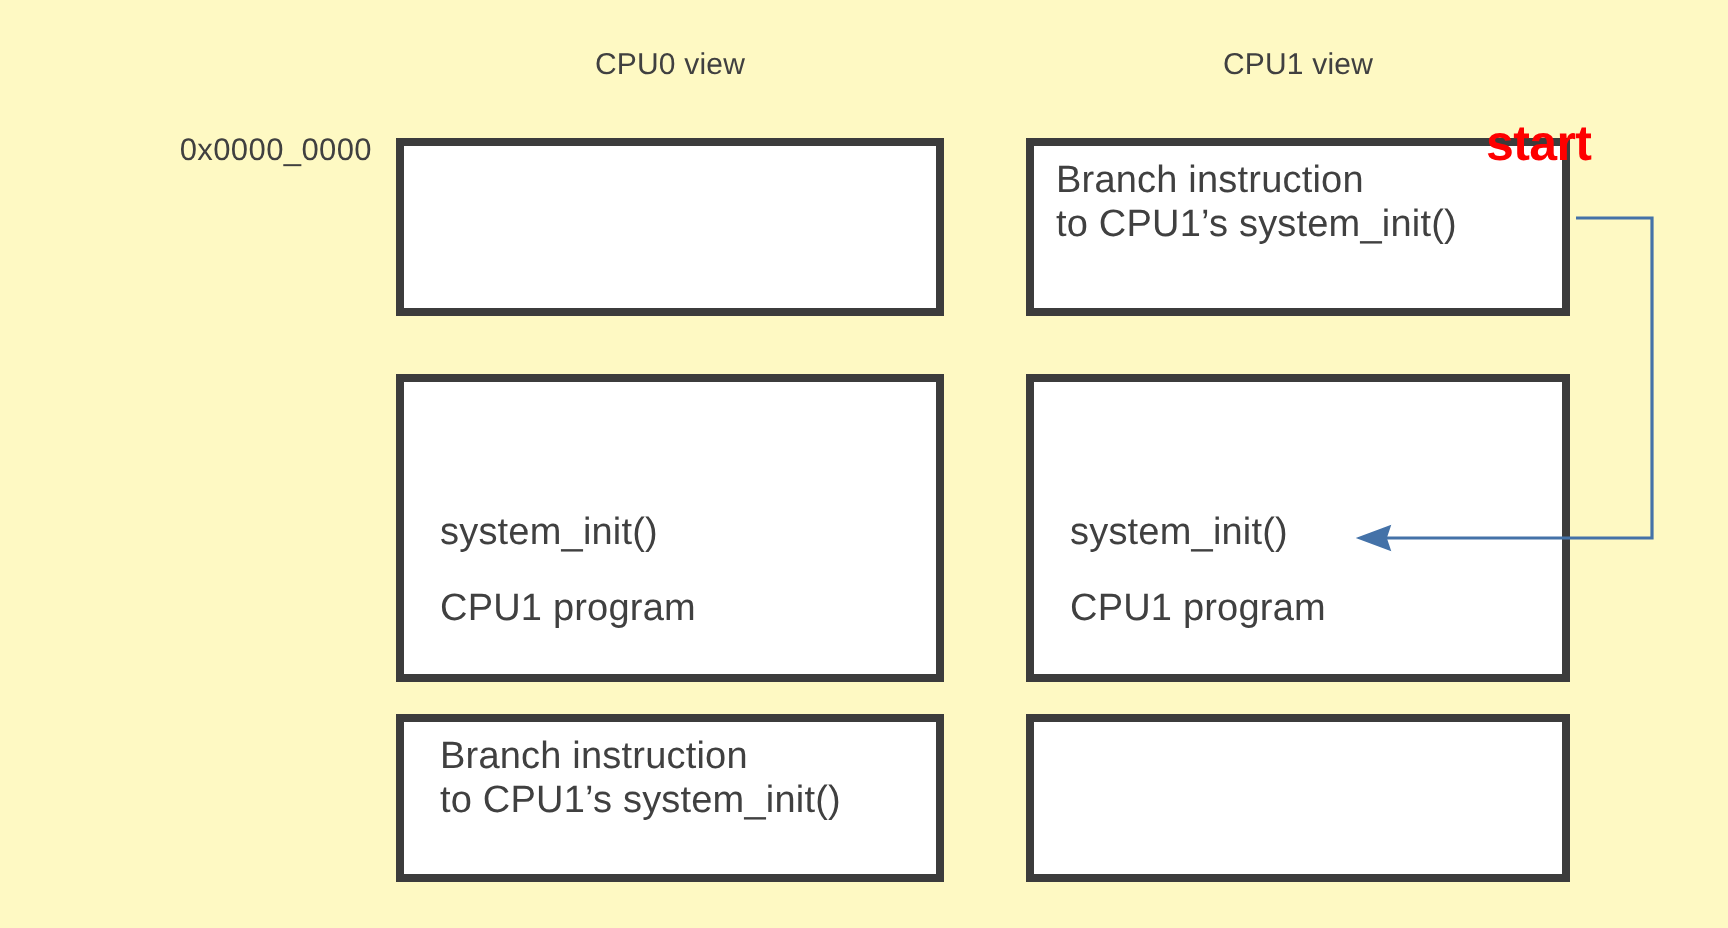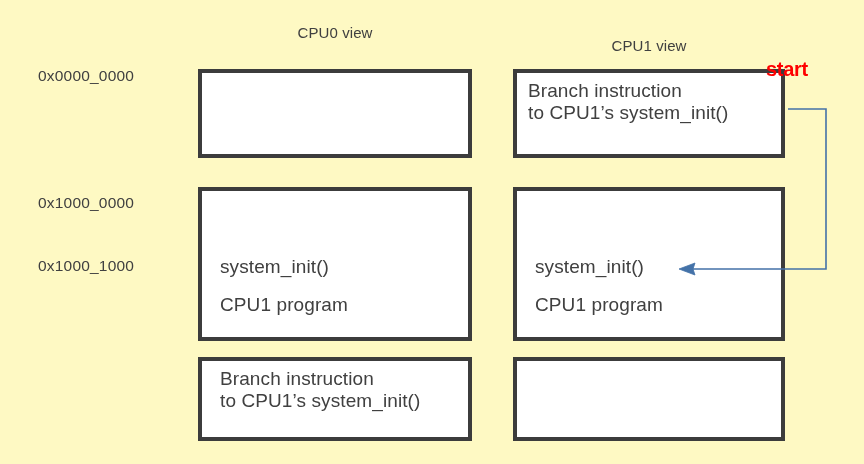--- a/index.html
+++ b/index.html
@@ -20,28 +20,29 @@
   
   .col-header {
     position: absolute;
     font-size: 15px;
     color: #404040;
     white-space: nowrap;
     text-align: center;
     letter-spacing: 0.1px;
   }
   #hdr-cpu0 { left: 198px; top: 24px; width: 274px; }
-  #hdr-cpu1 { left: 513px; top: 24px; width: 272px; margin-top: 13px; }
+  #hdr-cpu1 { left: 513px; top: 24px; width: 272px; }
 
   
   .addr-label {
     position: absolute;
     font-size: 15.5px;
     color: #404040;
     white-space: nowrap;
+    text-align: right;
     width: 148px;
     left: 38px;
     letter-spacing: 0.2px;
   }
   #addr-0 { top: 67px; }
   #addr-1 { top: 194px; }
   #addr-2 { top: 257px; }
   #addr-3 { top: 371px; }
 
   
@@ -71,23 +72,23 @@
   #txt-c1r0 { left: 528px; top: 80px; }
   #txt-c0r1 { left: 220px; top: 256px; }
   #txt-c0r1 .line + .line { margin-top: 16px; }
   #txt-c1r1 { left: 535px; top: 256px; }
   #txt-c1r1 .line + .line { margin-top: 16px; }
   #txt-c0r2 { left: 220px; top: 368px; }
 
   
   #start-label {
     position: absolute;
-    left: 766px;
+    left: 743px;
     top: 58px;
-    font-size: 20px;
+    font-size: 25px;
     font-weight: bold;
     color: #fe0000;
     white-space: nowrap;
     letter-spacing: -0.3px;
   }
 
   
   #connector {
     position: absolute;
     left: 0;
@@ -99,22 +100,20 @@
 </style>
 </head>
 <body>
 
 <div id="canvas">
 
   <div class="col-header" id="hdr-cpu0">CPU0 view</div>
   <div class="col-header" id="hdr-cpu1">CPU1 view</div>
 
   <div class="addr-label" id="addr-0">0x0000_0000</div>
-  <div class="addr-label" id="addr-1">0x1000_0000</div>
-  <div class="addr-label" id="addr-2">0x1000_1000</div>
 
   <div class="mem-box box-c0 row-0"></div>
   <div class="mem-box box-c0 row-1"></div>
   <div class="mem-box box-c0 row-2"></div>
 
   <div class="mem-box box-c1 row-0"></div>
   <div class="mem-box box-c1 row-1"></div>
   <div class="mem-box box-c1 row-2"></div>
 
   <div class="box-text" id="txt-c1r0">

